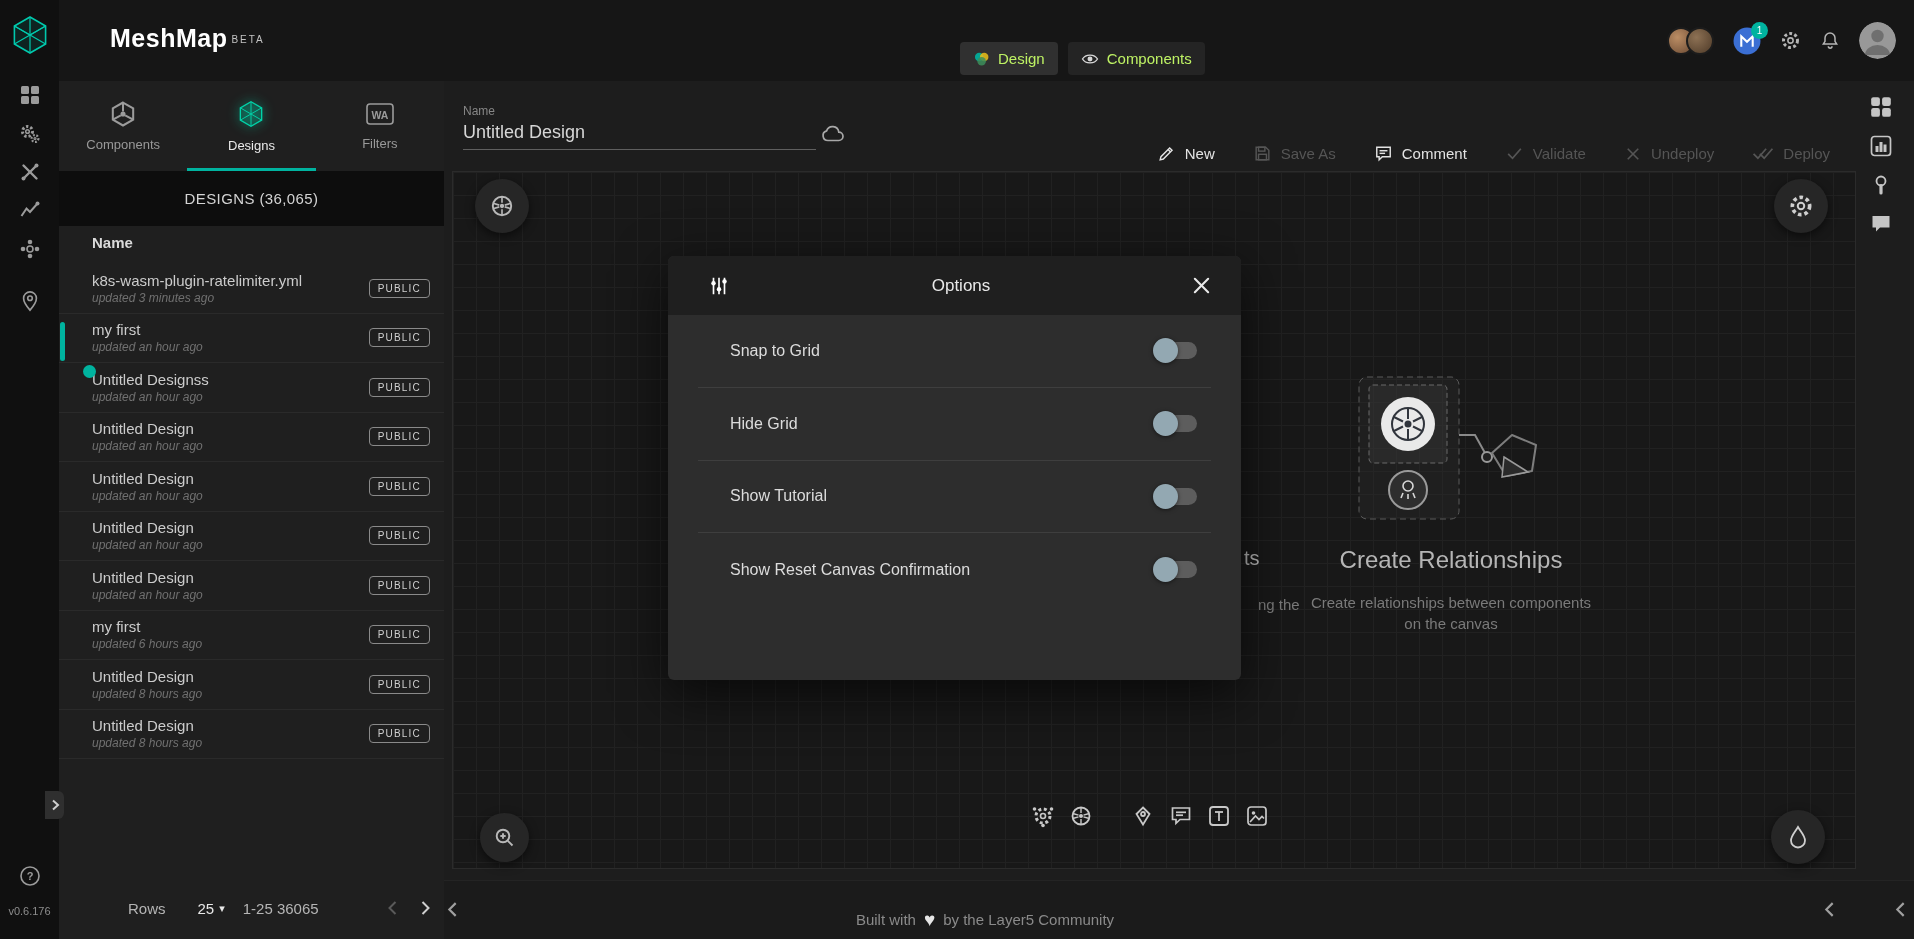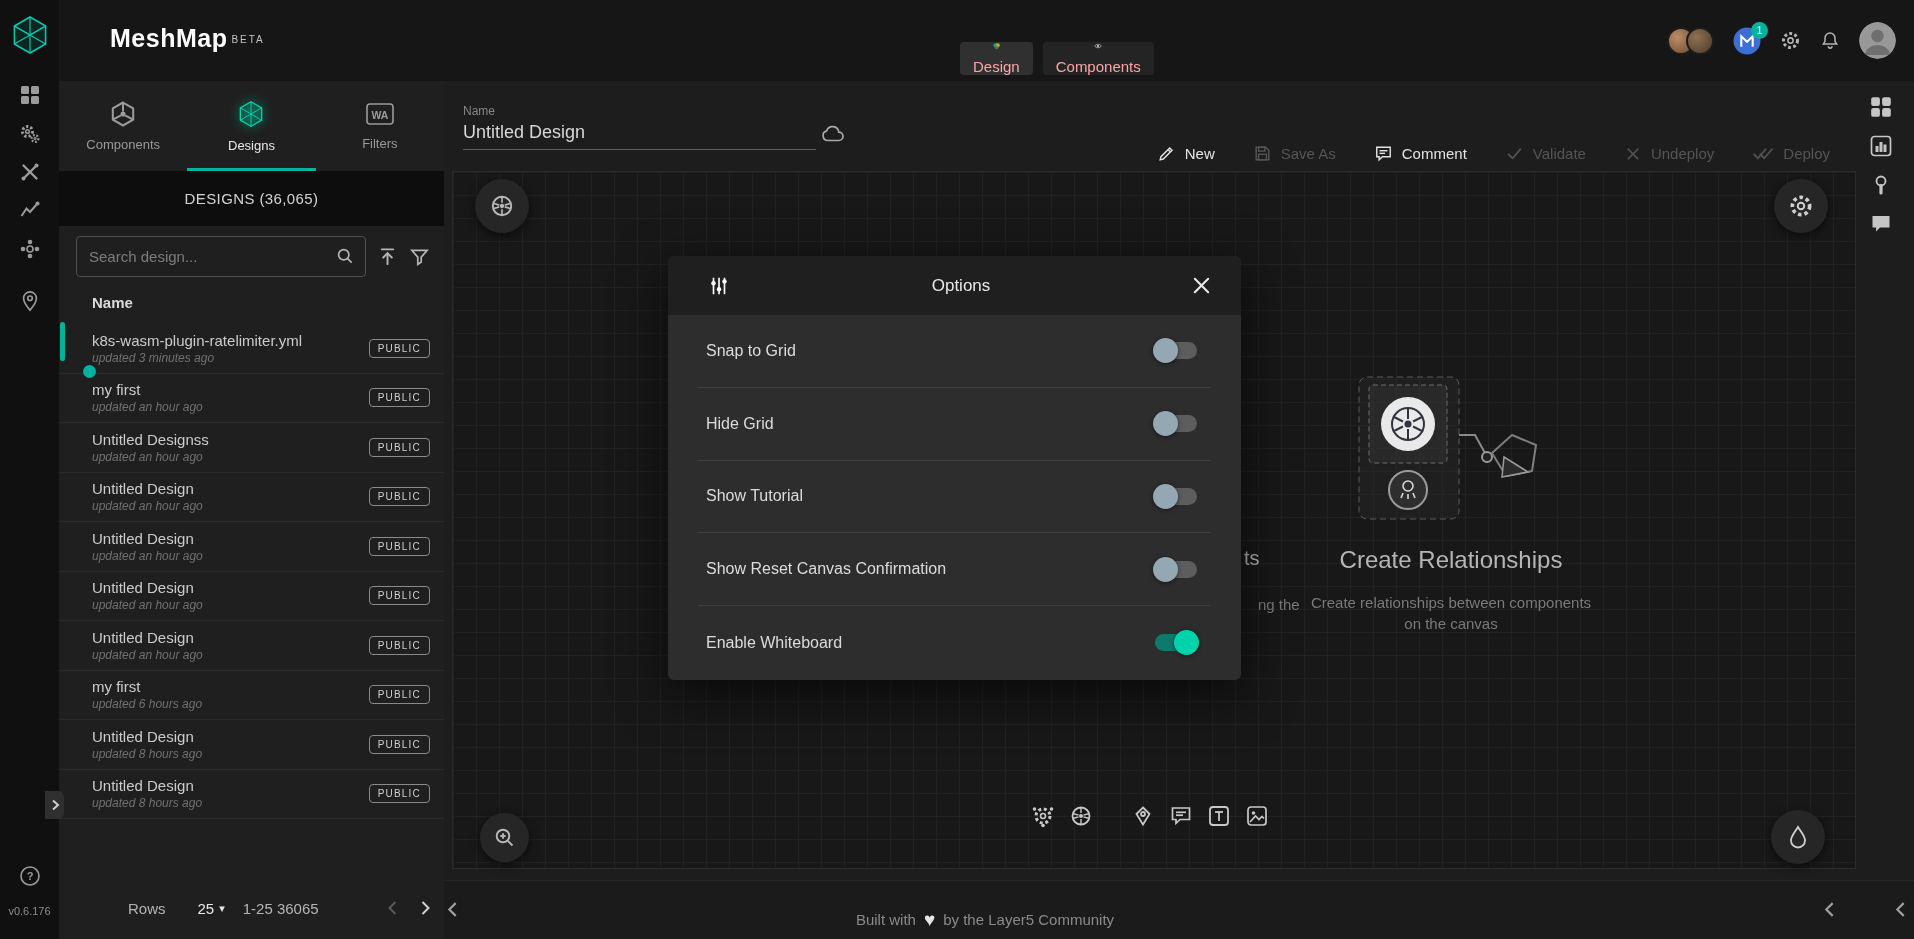--- a/index.html
+++ b/index.html
@@ -14,21 +14,21 @@
   .rail-ic { position:absolute; left:0; width:59px; display:flex; justify-content:center; color:#9b9b9b; cursor:pointer; }
   #rail-version { position:absolute; left:0; top:905px; width:59px; text-align:center; font-size:11px; color:#8d8d8d; }
   #rail-expander { position:absolute; left:45px; top:791px; width:19px; height:28px; background:#2f2f2f; border-radius:0 6px 6px 0; display:flex; align-items:center; justify-content:center; color:#cfcfcf; z-index:7; cursor:pointer; }
 
   
   #header { position:absolute; left:59px; top:0; width:1855px; height:81px; background:#161616; z-index:5; }
   .brand-wrap { position:absolute; left:51px; top:24px; display:flex; align-items:center; }
   .brand { font-size:25px; font-weight:bold; color:#fff; letter-spacing:.5px; }
   .beta { font-size:10px; color:#c3c3c3; letter-spacing:2px; margin-left:4px; margin-top:2px; }
   .modes { position:absolute; left:901px; top:42px; display:flex; gap:10px; }
-  .mode-btn { height:33px; padding:0 13px; display:flex; align-items:center; gap:8px; background:#303030; border-radius:4px; color:#fca5a5; font-size:15px; cursor:pointer;flex-direction:column; }
+  .mode-btn { height:33px; padding:0 13px; display:flex; align-items:center; gap:8px; background:#303030; border-radius:4px; color:#bef264; font-size:15px; cursor:pointer; }
   .mode-btn.secondary { background:#242424; }
   .hdr-right { position:absolute; right:18px; top:0; height:81px; display:flex; align-items:center; gap:19px; }
   .avatar-pair { display:flex; }
   .avatar-sm { width:28px; height:28px; border-radius:50%; border:2px solid #1c1c1c; }
   .avatar-sm.a1 { background:radial-gradient(circle at 35% 35%, #bb8d64, #6b4a33); }
   .avatar-sm.a2 { background:radial-gradient(circle at 35% 35%, #8d7154, #4e3a28); margin-left:-9px; }
   .meshery-wrap { position:relative; width:28px; height:28px; cursor:pointer; }
   .hdr-badge { position:absolute; top:-5px; right:-7px; width:17px; height:17px; border-radius:50%; background:#00B39F; color:#fff; font-size:10px; display:flex; align-items:center; justify-content:center; }
   .hdr-ic { color:#b5b5b5; cursor:pointer; }
   .avatar-lg { width:37px; height:37px; border-radius:50%; overflow:hidden; cursor:pointer; }
@@ -93,21 +93,21 @@
   .heart { color:#e6e6e6; font-size:19px; line-height:1; }
   .foot-chev { position:absolute; top:901px; color:#a0a0a0; z-index:4; cursor:pointer; }
 
   
   #modal { position:absolute; left:668px; top:256px; width:573px; height:424px; background:#2d2d2d; border-radius:6px; box-shadow:0 14px 52px rgba(0,0,0,.65); z-index:50; }
   .modal-head { height:59px; background:#1f1f1f; border-radius:6px 6px 0 0; display:flex; align-items:center; padding:0 30px 0 40px; }
   .modal-title { flex:1; text-align:center; font-size:17px; color:#e9e9e9; }
   .modal-close { cursor:pointer; color:#e9e9e9; }
   .modal-row { margin:0 30px; height:72.8px; display:flex; align-items:center; justify-content:space-between; border-bottom:1px solid #3e3e3e; font-size:16px; color:#dcdcdc; }
   .modal-row:last-child { border-bottom:none; }
-  .modal-row > span:first-child { padding-left:8px; }
+  .modal-row > span:first-child { padding-left:8px;margin-left:24px; }
   .switch { width:42px; height:17px; border-radius:9px; background:#5d5d5d; position:relative; flex:none; margin-right:14px; cursor:pointer; }
   .knob { position:absolute; top:-4px; left:-2px; width:25px; height:25px; border-radius:50%; background:#93a8b2; box-shadow:0 1px 4px rgba(0,0,0,.5); }
   .switch.on { background:#0e7a6c; }
   .switch.on .knob { left:19px; background:#00d3a9; }
 </style>
 </head>
 <body>
 
 <div id="app">
 
@@ -266,43 +266,20 @@
         <svg width="30" height="26" viewBox="0 0 30 26">
           <rect x="2" y="3" width="26" height="20" rx="3" fill="none" stroke="#9b9b9b" stroke-width="1.6"></rect>
           <text x="15" y="17.5" text-anchor="middle" font-size="10.5" font-weight="bold" fill="#9b9b9b">WA</text>
         </svg>
         <span>Filters</span>
       </div>
     </div>
 
     <div class="section-bar">DESIGNS (36,065)</div>
 
-    <div class="search-row">
-      <div class="search-box">
-        <input type="text" placeholder="Search design..." style="">
-        <span class="sb-ic">
-          <svg width="20" height="20" viewBox="0 0 24 24" fill="none" stroke="currentColor" stroke-width="2">
-              <circle cx="10.5" cy="10.5" r="6.2"></circle>
-              <line x1="15.2" y1="15.2" x2="20" y2="20"></line>
-            </svg>
-        </span>
-      </div>
-      <span class="sb-ic">
-        <svg width="21" height="21" viewBox="0 0 22 22" fill="none" stroke="currentColor" stroke-width="2" stroke-linecap="round">
-            <line x1="5" y1="3.5" x2="17" y2="3.5"></line>
-            <line x1="11" y1="19" x2="11" y2="8"></line>
-            <polyline points="6.5,12 11,7.5 15.5,12"></polyline>
-          </svg>
-      </span>
-      <span class="sb-ic">
-        <svg width="21" height="21" viewBox="0 0 22 22" fill="none" stroke="currentColor" stroke-width="1.8">
-            <path d="M3 4.5h16l-6.2 7.2v5l-3.6 2.6v-7.6Z"></path>
-          </svg>
-      </span>
-    </div>
 
     <div class="name-header">Name</div>
 
     <div>
       <div class="drow">
         <div class="texts">
           <div class="nm">k8s-wasm-plugin-ratelimiter.yml</div>
           <div class="upd">updated 3 minutes ago</div>
         </div>
         <span class="badge-public">PUBLIC</span>
@@ -662,21 +639,15 @@
       <span class="switch">
           <span class="knob"></span>
         </span>
     </div>
     <div class="modal-row">
       <span>Show Reset Canvas Confirmation</span>
       <span class="switch">
           <span class="knob"></span>
         </span>
     </div>
-    <div class="modal-row">
-      <span>Enable Whiteboard</span>
-      <span class="switch on">
-          <span class="knob"></span>
-        </span>
-    </div>
   </div>
 
 </div>
 
 </body></html>

